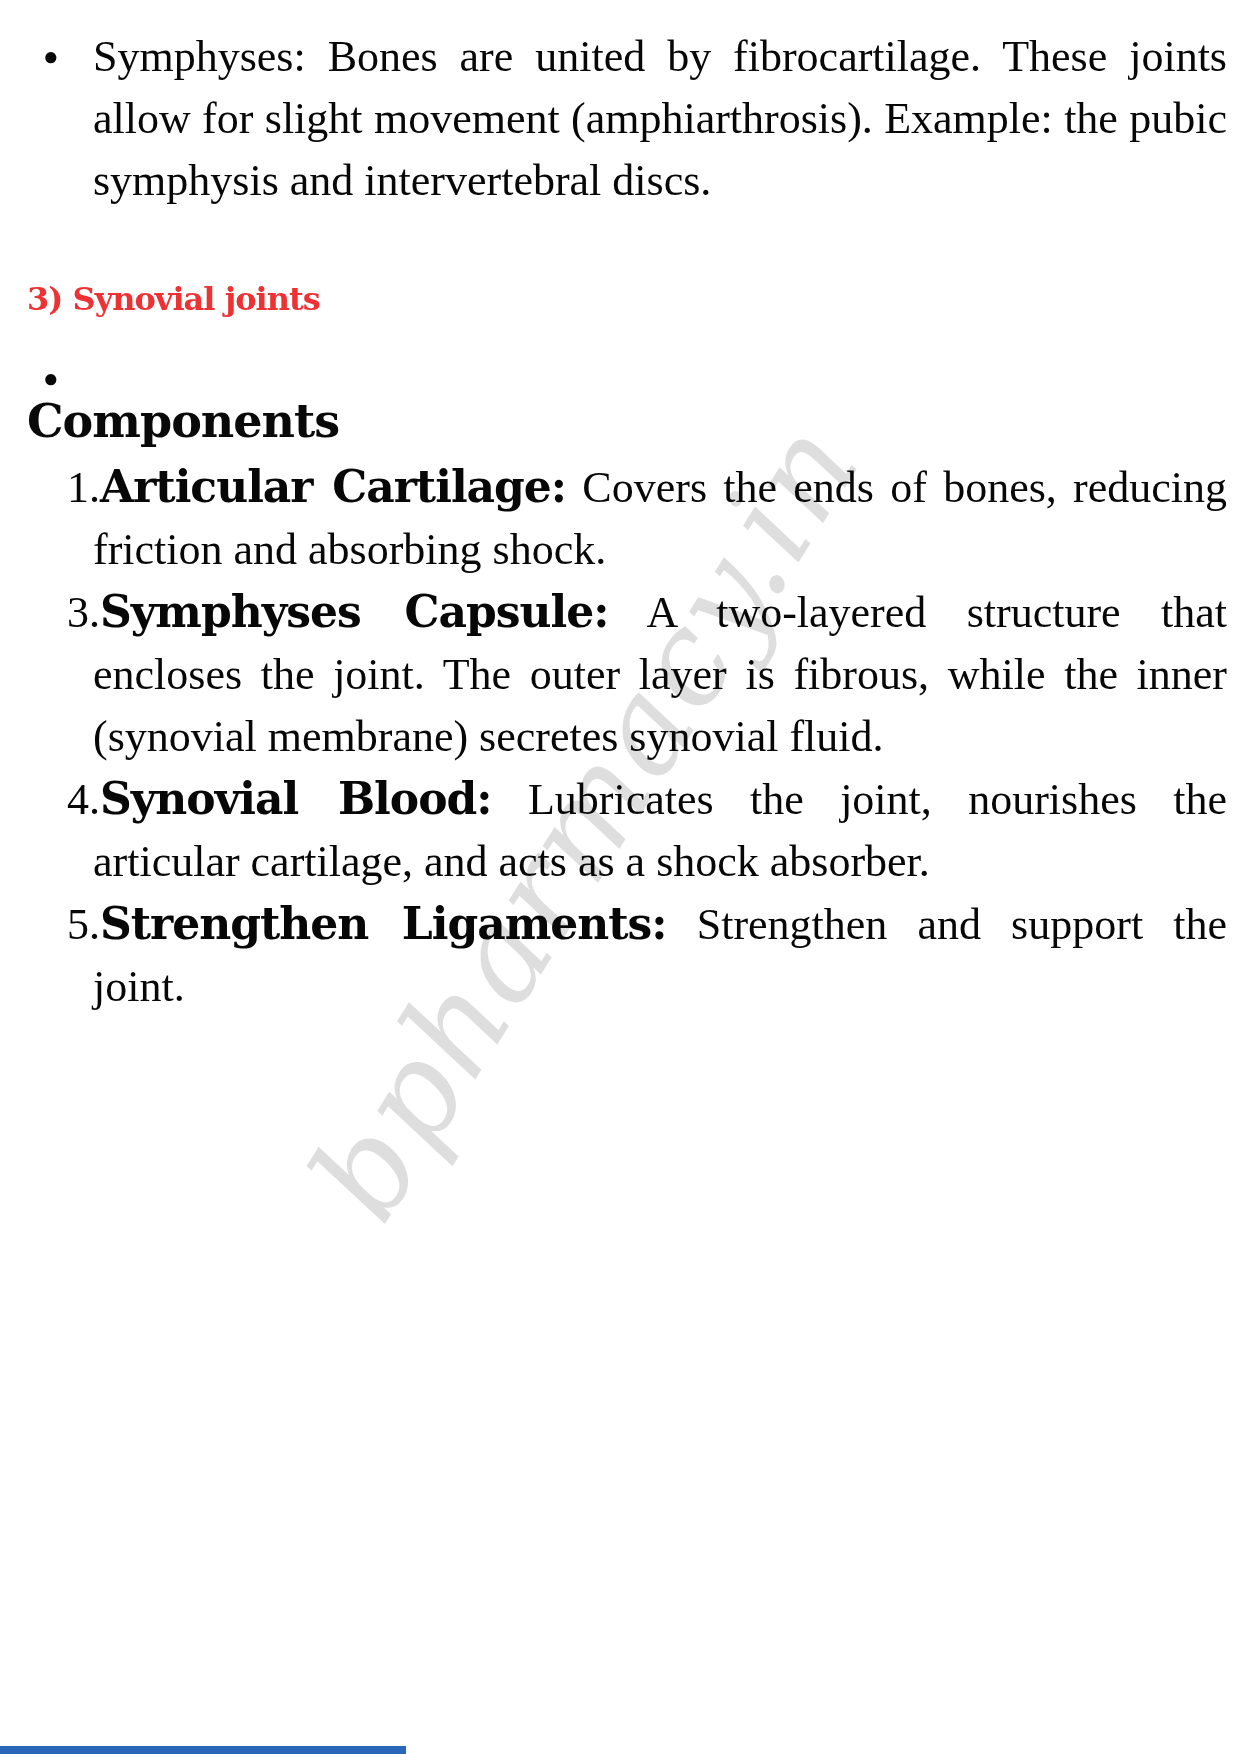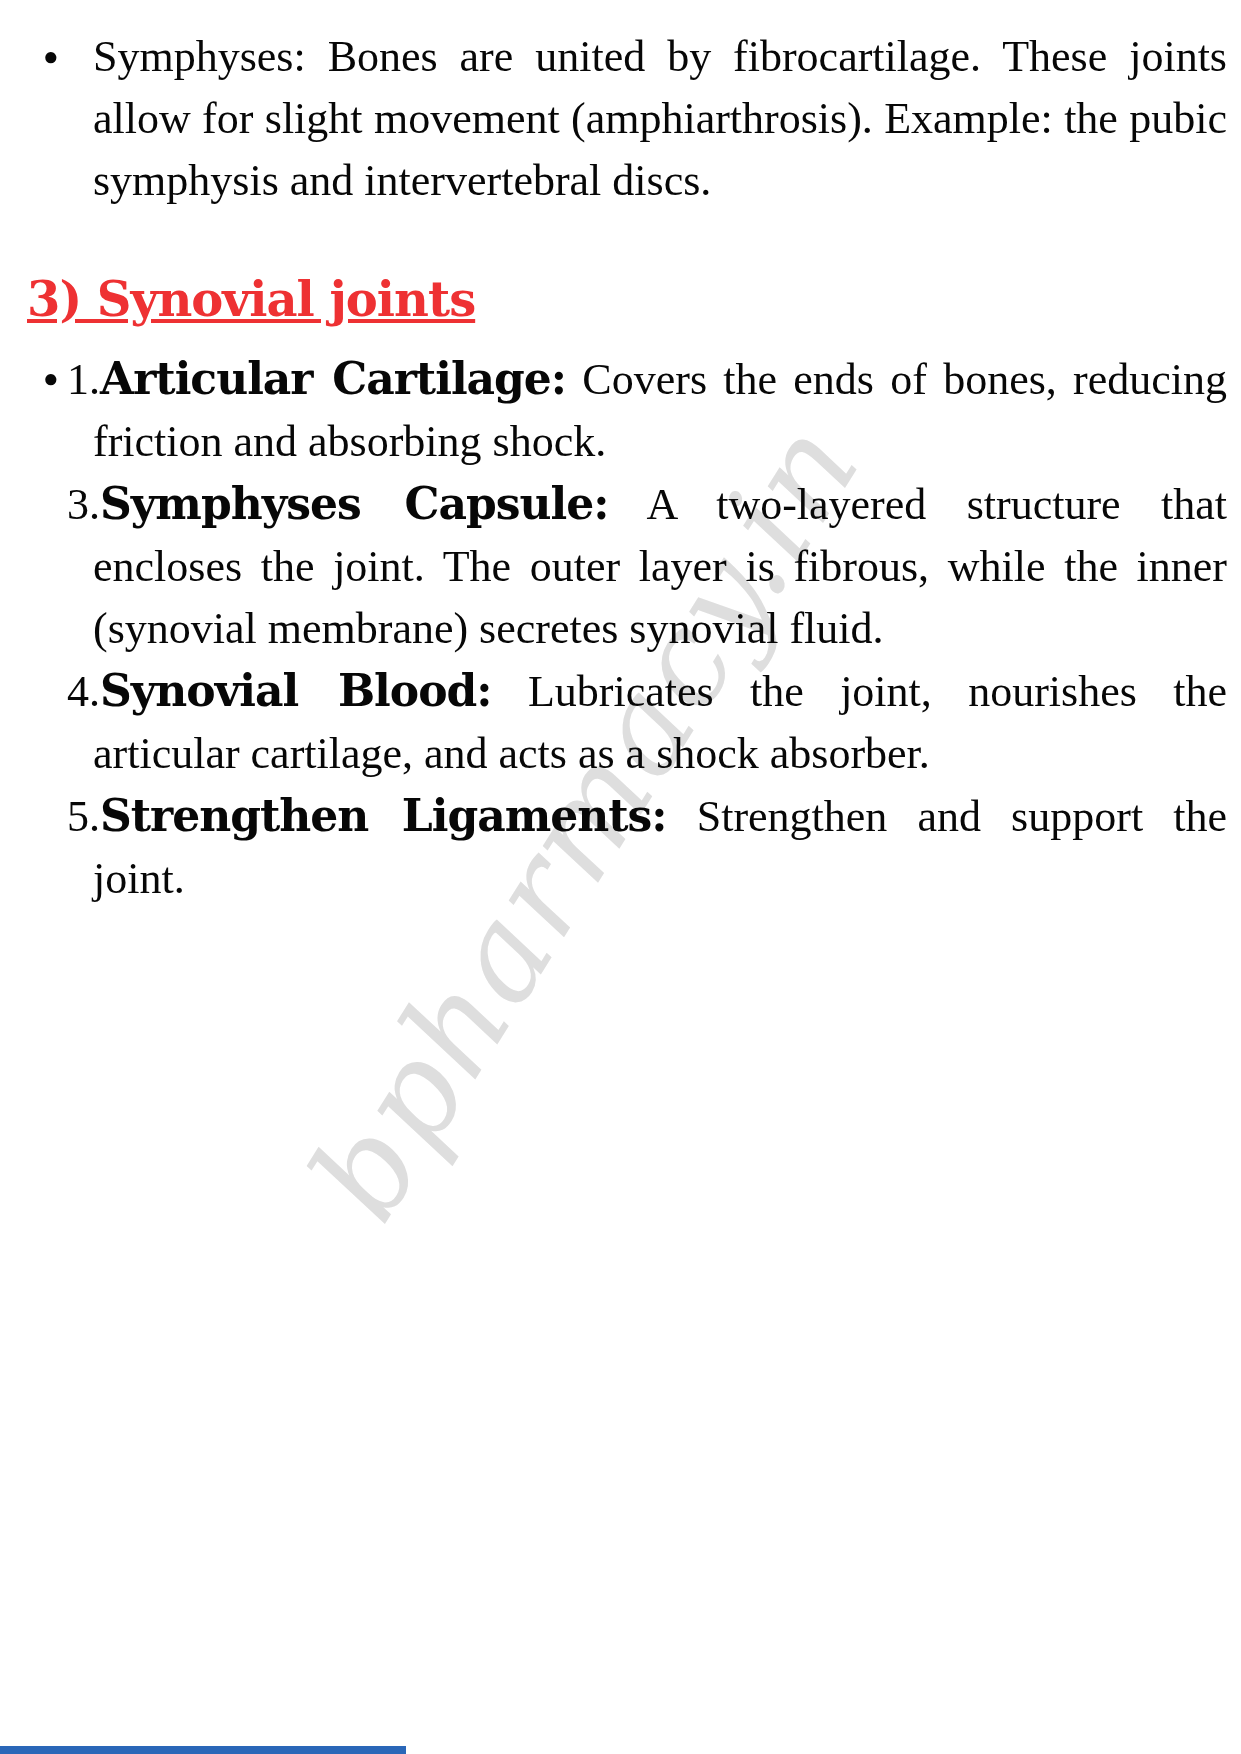--- a/index.html
+++ b/index.html
@@ -41,27 +41,26 @@
   .dot {
     position:absolute;
     left:-50px;
     top:0;
     font-size:26px;
     line-height:62px;
   }
   h2.h-red {
     font-family:"DejaVu Serif", serif;
     font-weight:bold;
-    font-size:48px;
+    font-size:32px;
     line-height:58px;
     color:#ee3133;
     margin:58px 0 0 -66px;
     text-align:left;
     letter-spacing:-1px;
-    text-decoration:underline;
   }
   .after-heading { margin-top:20px; }
   h3.h-comp {
     font-family:"DejaVu Serif", serif;
     font-weight:bold;
     font-size:46px;
     line-height:58px;
     color:#090909;
     margin:64px 0 0 -66px;
     text-align:left;
@@ -105,20 +104,21 @@
     </ul>
 
     <h2 class="h-red">3) Synovial joints</h2>
 
     <ul class="bullets after-heading">
       <li class="bullet-item">
         <span class="dot">●</span>
       </li>
     </ul>
 
+    <h3 class="h-comp">Components</h3>
 
     <ol class="num-list">
       <li class="num-item">
         <span class="num">1.</span><b class="term">Articular Cartilage:</b><span> Covers the ends of bones, reducing friction and absorbing shock.</span>
       </li>
       <li class="num-item">
         <span class="num">3.</span><b class="term">Symphyses Capsule:</b><span> A two-layered structure that encloses the joint. The outer layer is fibrous, while the inner (synovial membrane) secretes synovial fluid.</span>
       </li>
       <li class="num-item">
         <span class="num">4.</span><b class="term">Synovial Blood:</b><span> Lubricates the joint, nourishes the articular cartilage, and acts as a shock absorber.</span>

